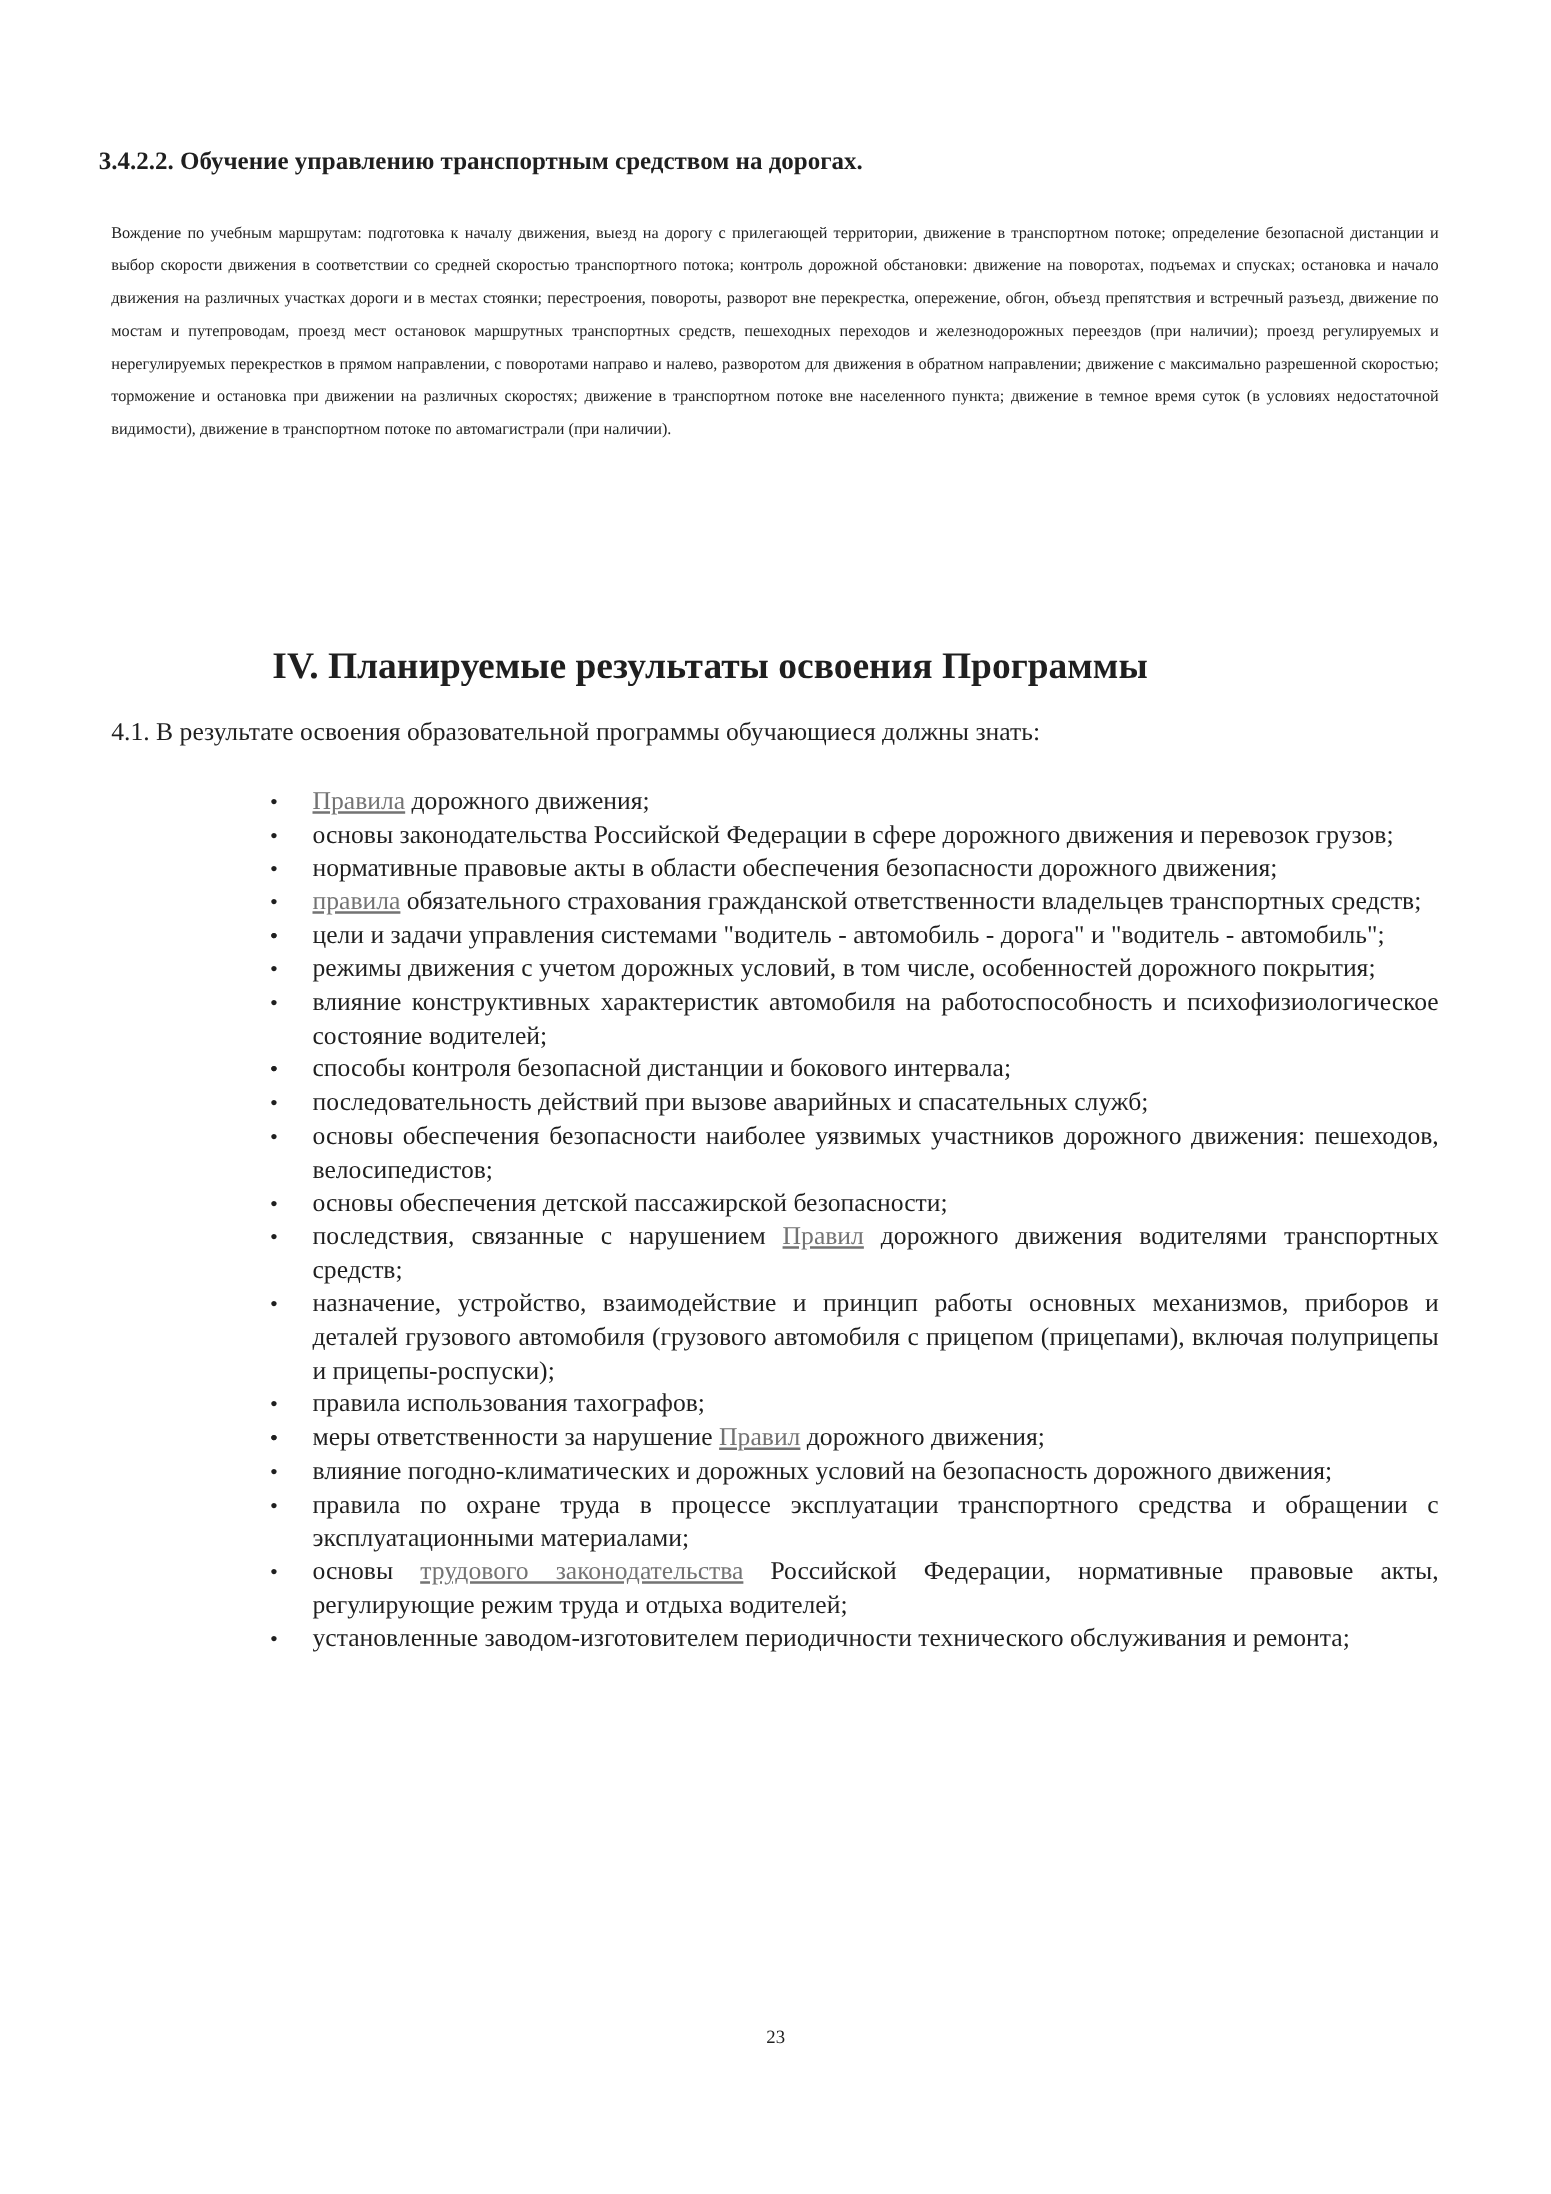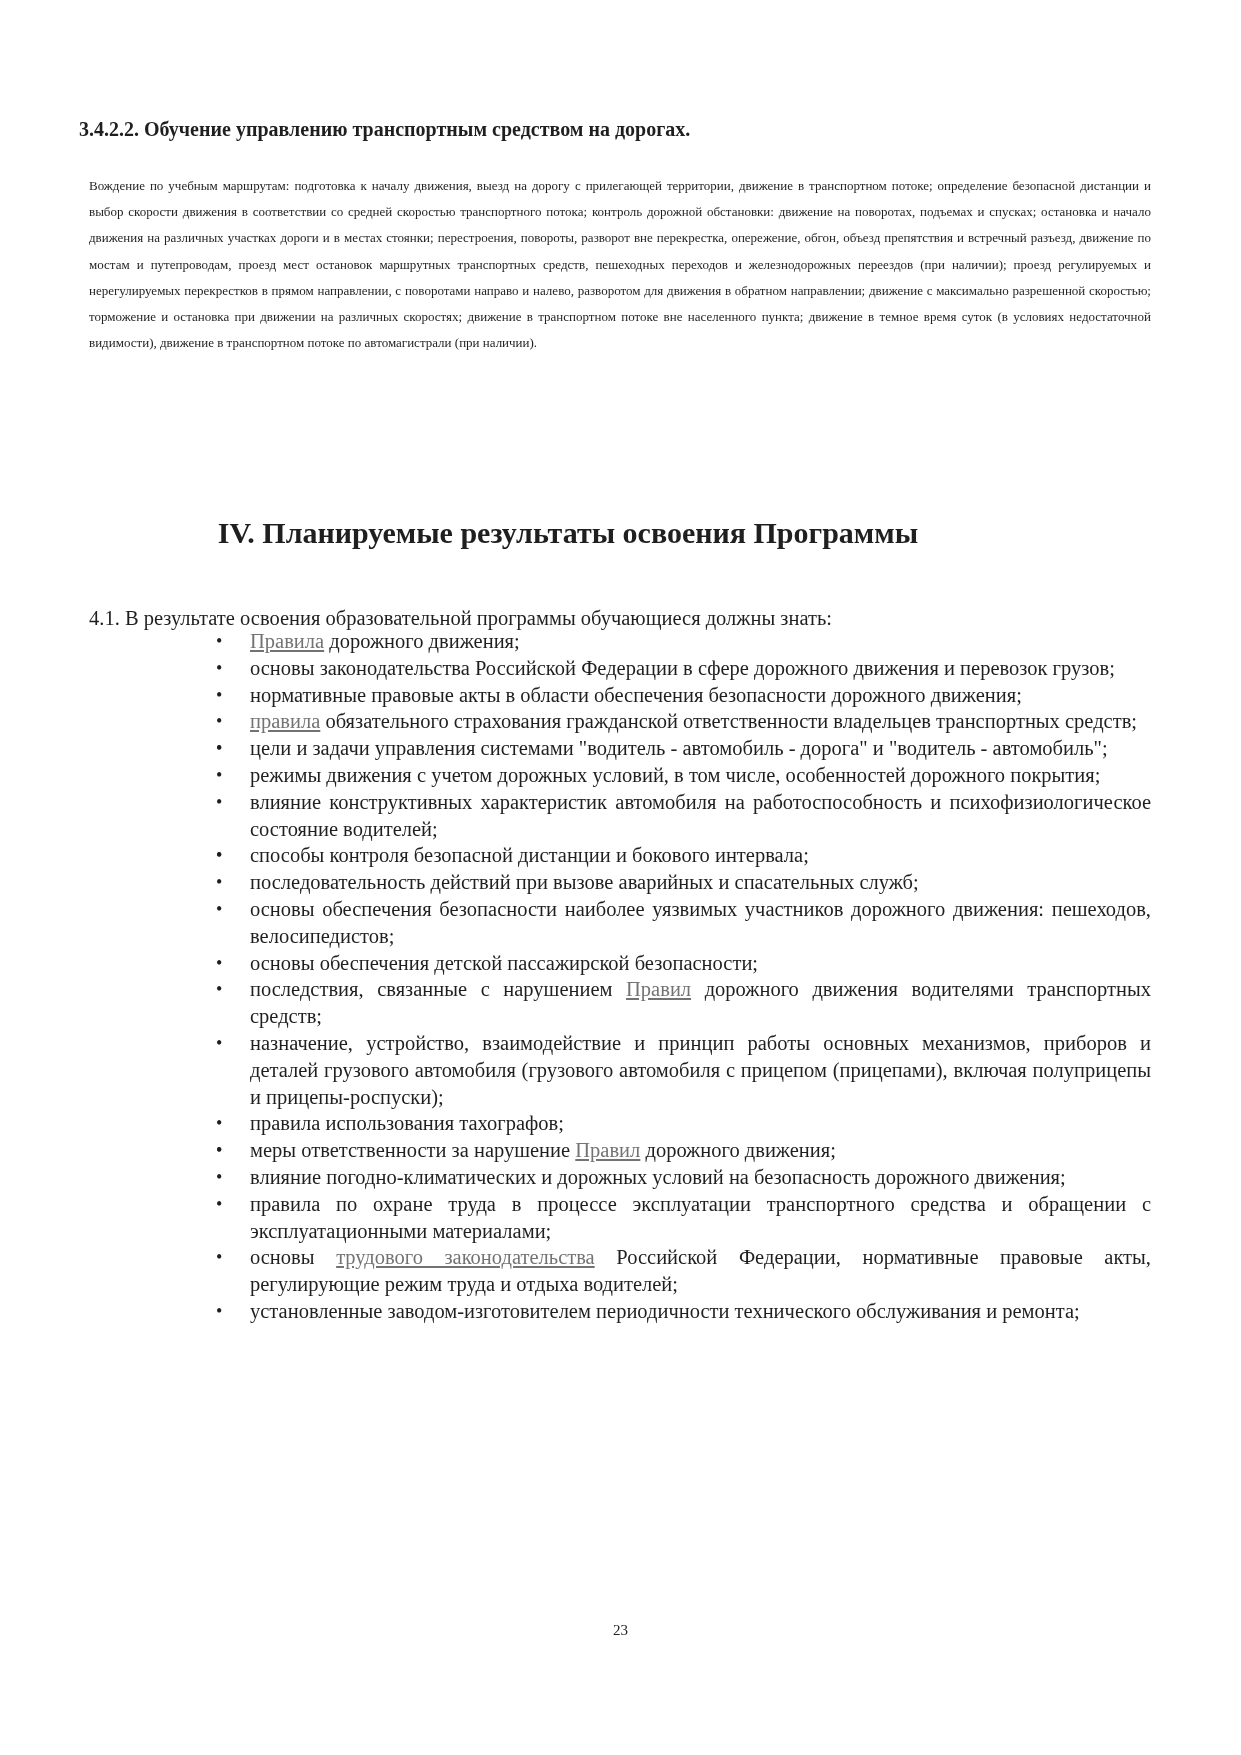--- a/index.html
+++ b/index.html
@@ -4,21 +4,21 @@
 <style>
   html, body { margin:0; padding:0; background:#ffffff; }
   body { width:1241px; height:1755px; position:relative; overflow:hidden;
          font-family:"Liberation Serif", "DejaVu Serif", serif; color:#1f1f1f; }
   .page { position:absolute; left:0; top:0; width:1241px; height:1755px; }
   .h-sub { position:absolute; left:79px; top:118px; font-size:20px; font-weight:bold; white-space:nowrap; }
   .para { position:absolute; left:89px; width:1062px; top:173px; font-size:13px;
           line-height:26.2px; text-align:justify; }
   .h-sec { position:absolute; left:0; width:1100px; top:516px; text-align:center;
            font-size:30px; font-weight:bold;margin-left:18px; }
-  .lead { position:absolute; left:89px; top:575px; font-size:20.5px; white-space:nowrap;margin-top:32px; }
+  .lead { position:absolute; left:89px; top:575px; font-size:20.5px; white-space:nowrap; }
   ul.known { position:absolute; left:250px; width:901px; top:628px; margin:0; padding:0;
              list-style:none; font-size:20.5px; line-height:26.8px; }
   ul.known li { position:relative; text-align:justify; margin:0; padding:0; }
   ul.known li .bullet { position:absolute; left:-34px; top:0; font-size:18px; }
   a.lnk { color:#737373; text-decoration:underline; }
   .pnum { position:absolute; left:0; width:1241px; top:1622px; text-align:center; font-size:15px; }
 </style>
 </head>
 <body>
 

